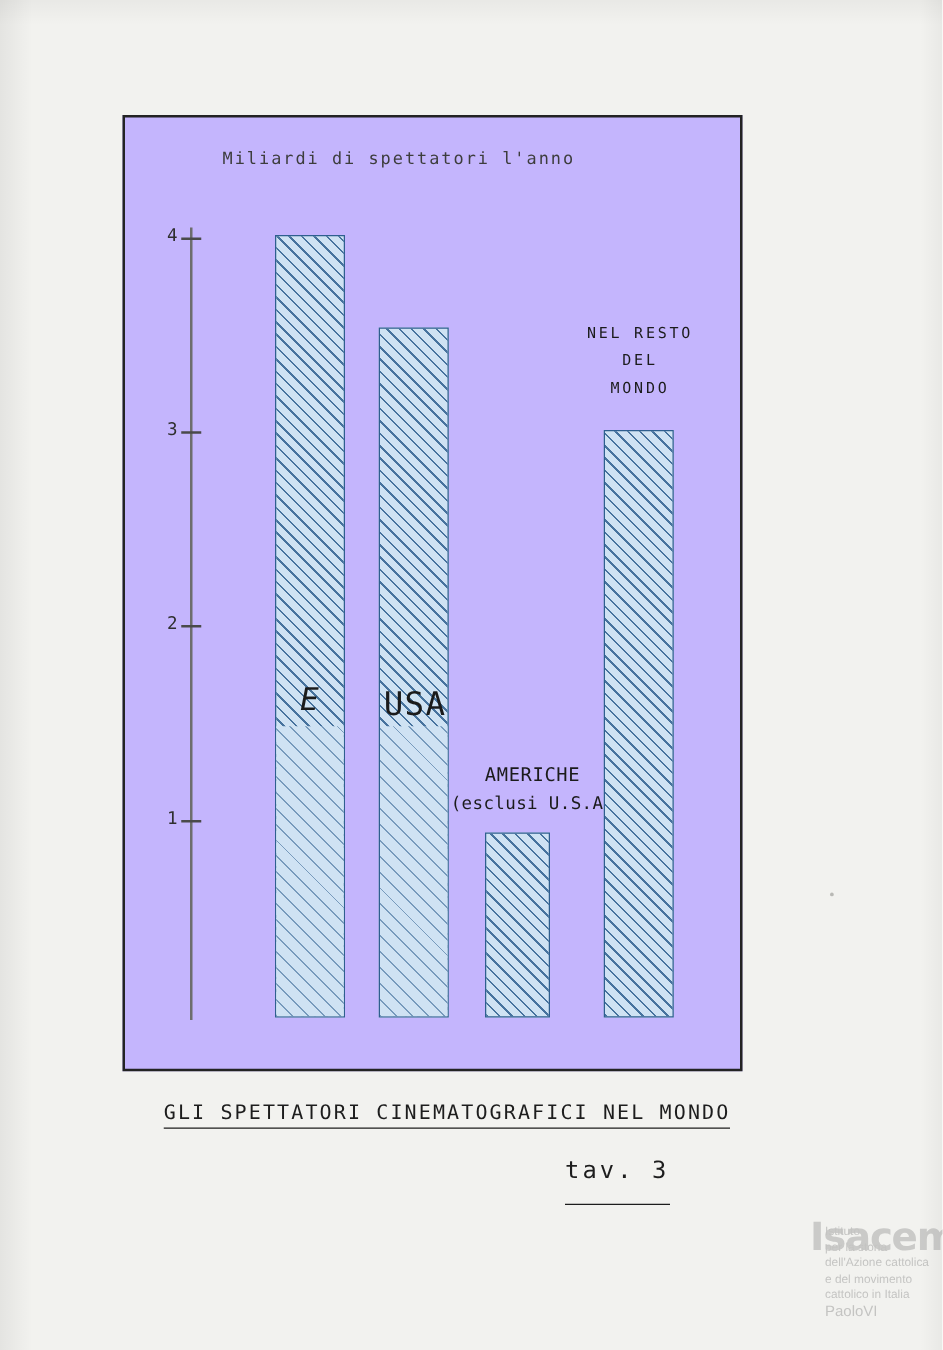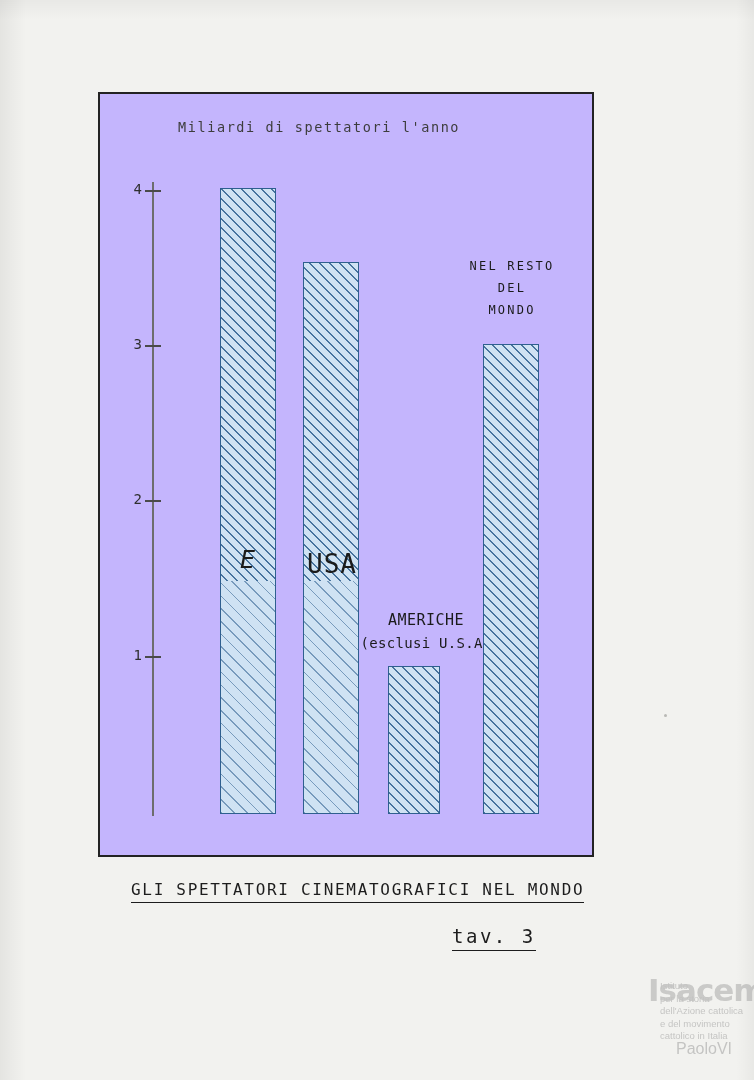--- a/index.html
+++ b/index.html
@@ -157,21 +157,21 @@
     padding-bottom: 3px;
   }
   #caption-tav {
     position: absolute;
     left: 452px;
     top: 925px;
     font-size: 19px;
     letter-spacing: 2.5px;
     color: #1d1d1d;
     border-bottom: 1.6px solid #1d1d1d;
-    padding-bottom: 3px;
+    padding-bottom: 16px;
   }
 
   
   #watermark {
     position: absolute;
     left: 636px;
     top: 978px;
     width: 118px;
     height: 92px;
     opacity: 0.45;
@@ -190,23 +190,22 @@
   #wm-text {
     position: absolute;
     left: 24px;
     top: 2px;
     font-family: Liberation Sans, sans-serif;
     font-size: 9.5px;
     color: #8d8d8d;
     line-height: 12.6px;
   }
   #wm-text .big {
-    font-size: 16px;
+    font-size: 12px;
     color: #8d8d8d;
-    margin-left: 16px;
   }
   .spot {
     position: absolute;
     width: 3px; height: 3px;
     background: #b9b9b5;
     border-radius: 50%;
   }
 </style>
 </head>
 <body>

